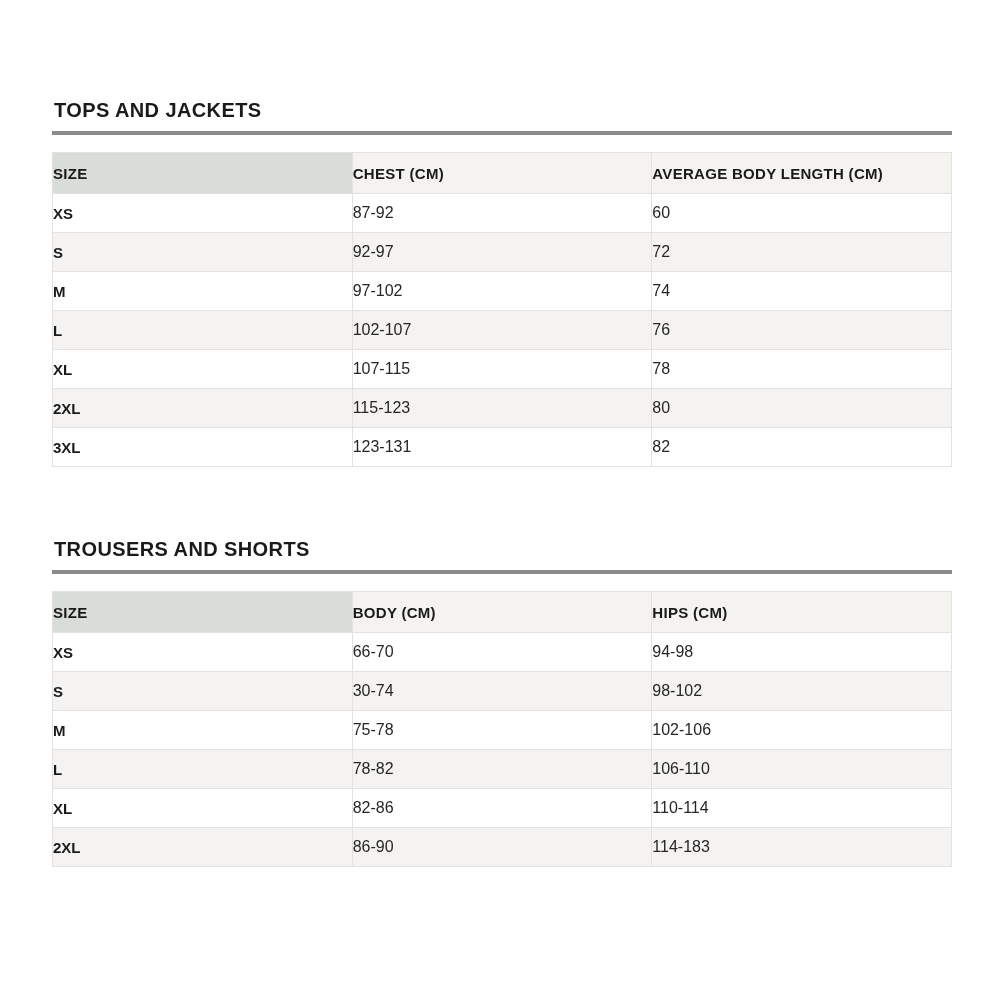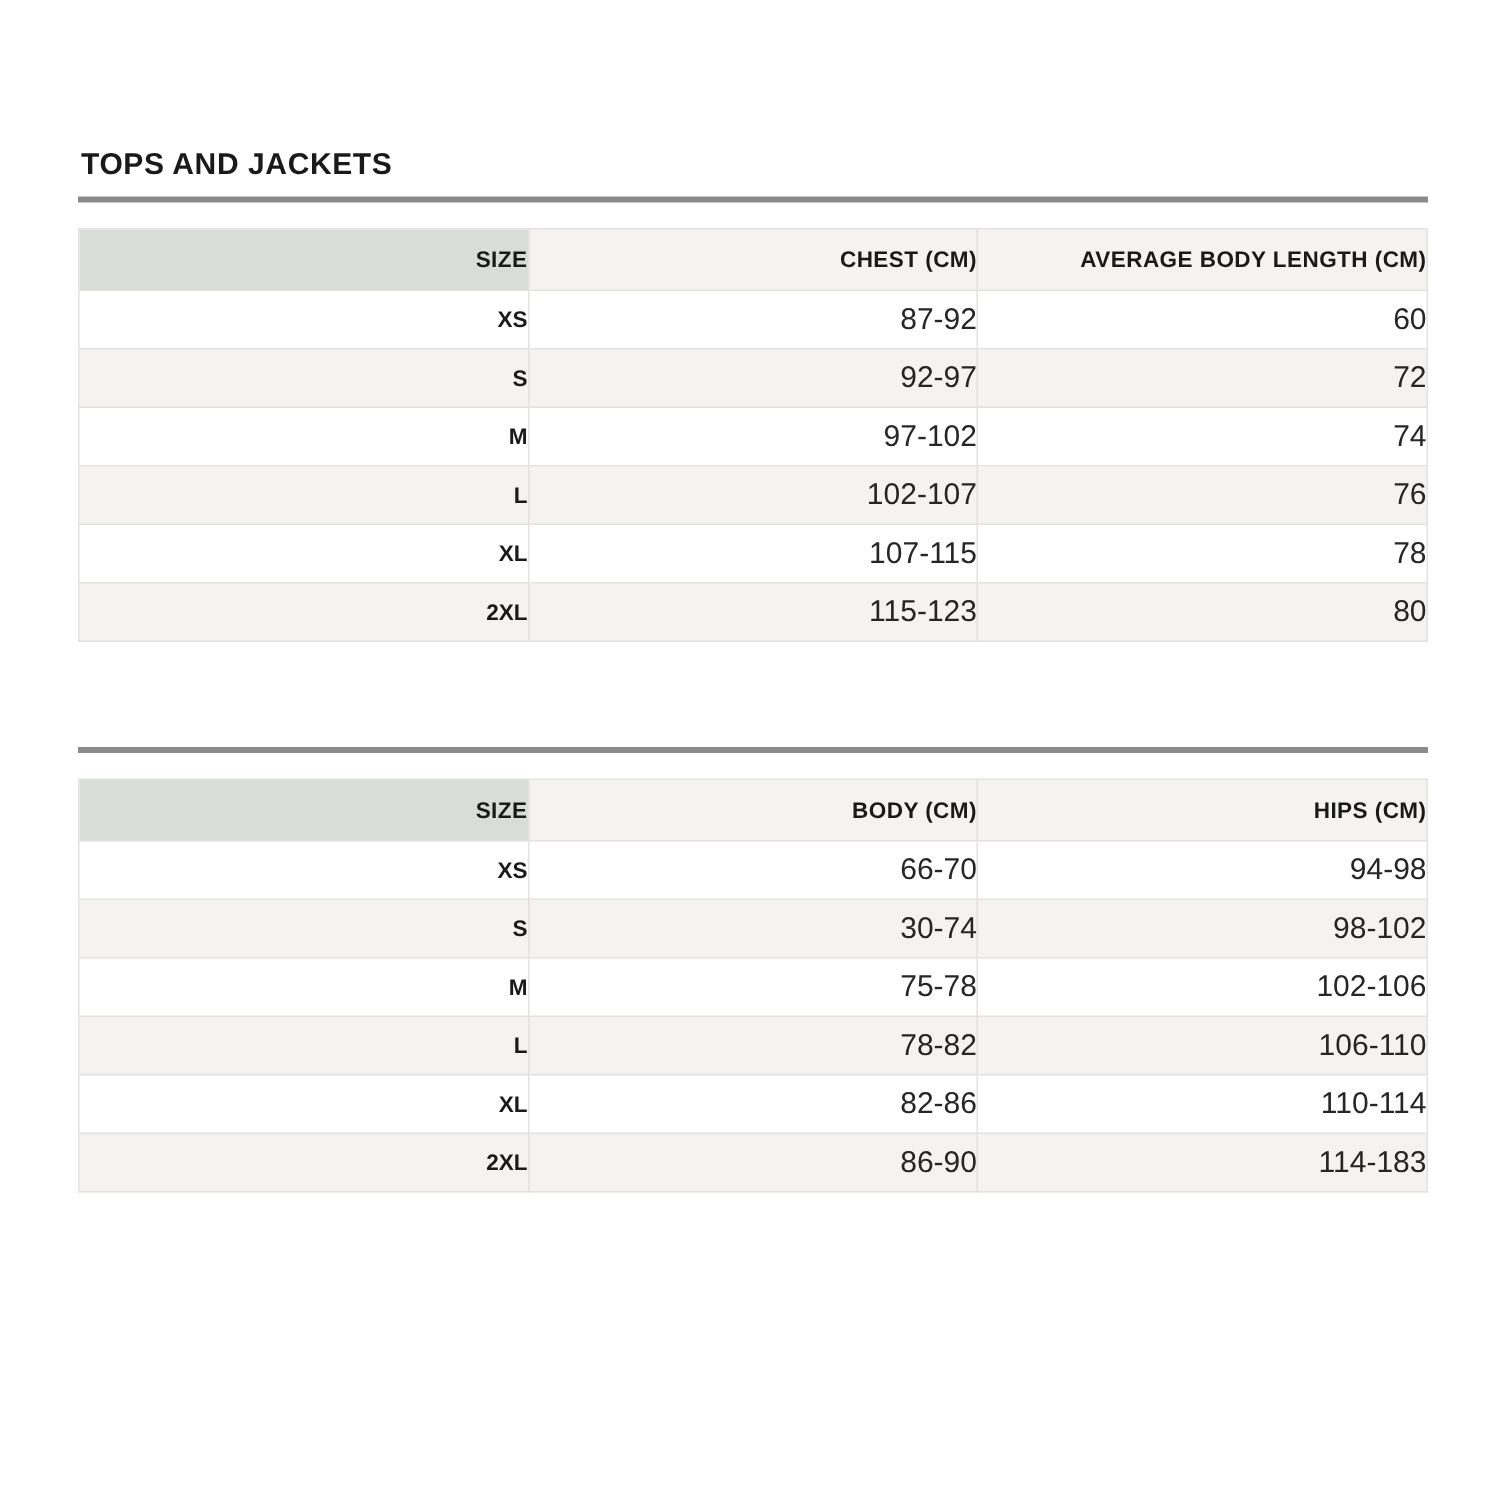--- a/index.html
+++ b/index.html
@@ -34,38 +34,38 @@
     margin: 0 0 17px 0;
   }
   table.size-table {
     width: 100%;
     border-collapse: collapse;
     table-layout: fixed;
   }
   table.size-table th,
   table.size-table td {
     border: 1px solid var(--border, #e3e2e0);
-    text-align: right;
+    text-align: left;
     vertical-align: middle;
     padding: 0;
   }
   table.size-table thead th {
     height: 40px;
     font-size: 15px;
     font-weight: 700;
     letter-spacing: 0.3px;
     color: var(--title_text, #1a1a1a);
     background: var(--header_bg, #f4f3f0);
   }
   table.size-table thead th.size-col {
     background: var(--header_size_bg, #d9ddd7);
   }
   table.size-table tbody td {
     height: 38px;
-    font-size: 20px;
+    font-size: 16px;
     font-weight: 400;
     color: var(--cell_text, #262626);
     background: var(--row_bg, #ffffff);
   }
   table.size-table tbody td.size-cell {
     font-size: 15px;
     font-weight: 700;
     color: var(--title_text, #1a1a1a);
   }
   table.size-table tbody tr:nth-child(even) td {
@@ -112,25 +112,31 @@
           <tr>
             <td class="size-cell">XL</td>
             <td>107-115</td>
             <td>78</td>
           </tr>
           <tr>
             <td class="size-cell">2XL</td>
             <td>115-123</td>
             <td>80</td>
           </tr>
+          <tr>
+            <td class="size-cell">3XL</td>
+            <td>123-131</td>
+            <td>82</td>
+          </tr>
         </tbody>
       </table>
   </section>
 
   <section class="table-block">
+    <h2 class="section-title">TROUSERS AND SHORTS</h2>
     <div class="title-rule"></div>
     <table class="size-table">
         <thead>
           <tr>
             <th class="size-col">SIZE</th>
             <th>BODY (CM)</th>
             <th>HIPS (CM)</th>
           </tr>
         </thead>
         <tbody>

